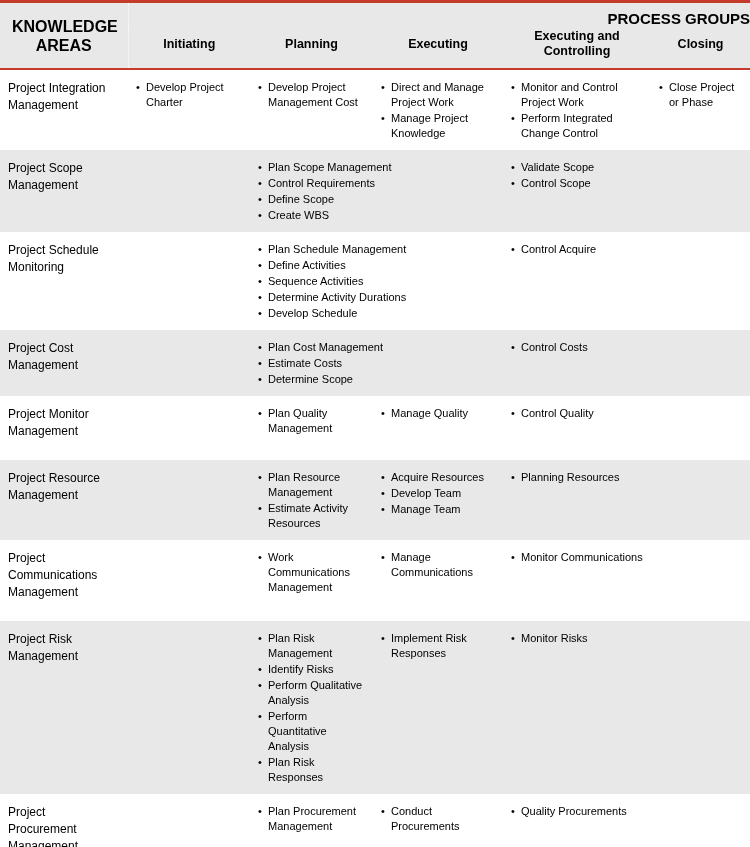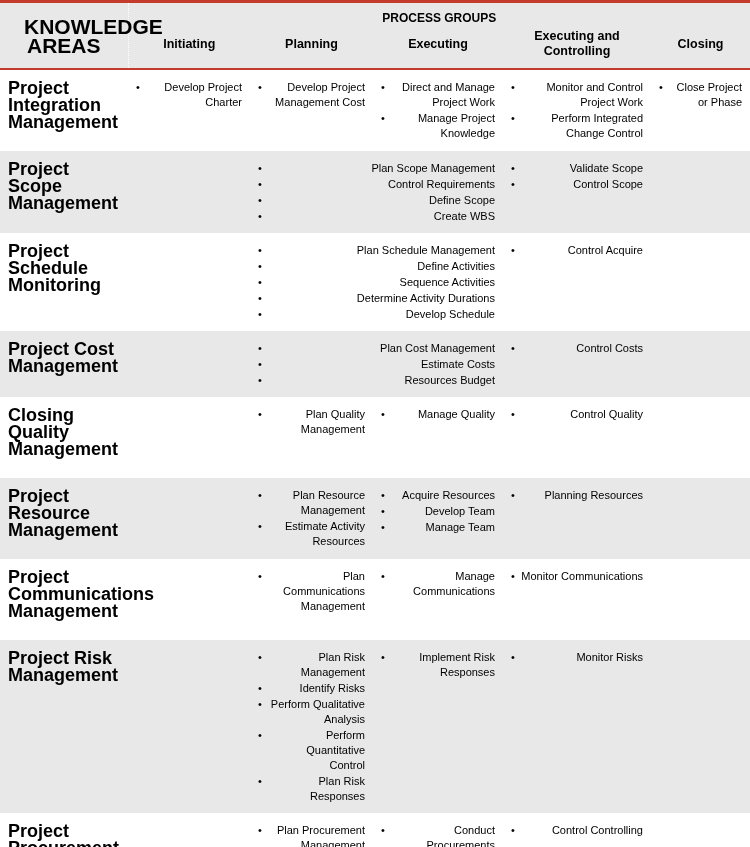--- a/index.html
+++ b/index.html
@@ -24,58 +24,58 @@
   }
   
   thead th{
     background:var(--shade);
     font-weight:bold;
     text-align:center;
     vertical-align:middle;
   }
   thead tr.subhead th{border-bottom:2px solid var(--accent);}
   th.ka-head{
-    font-size:21px;
+    font-size:16px;
     line-height:19px;
-    padding:6px 24px;
+    padding:6px 12px;
     border-right:1px dotted #ffffff;
     border-bottom:2px solid var(--accent);
   }
   th.pg-head{
-    font-size:12px;
+    font-size:15px;
     line-height:17px;
     padding-top:7px;
     height:24px;
+    text-align:right;
   }
   th.col-head{
     font-size:12.5px;
     line-height:15px;
     padding:2px 4px 9px 4px;
     height:35px;
   }
   
   tbody td{
     vertical-align:top;
     padding:10px 8px 8px 7px;
     font-size:11px;
     line-height:15px;
   }
   tbody td.ka{
-    font-weight:bold;
-    font-size:18px;
+    font-weight:normal;
+    font-size:12px;
     line-height:17px;
     padding:10px 12px 20px 8px;
   }
   tbody tr.shade td{background:var(--shade);margin-top:8px;}
   ul.plist{list-style:none;}
   ul.plist li{
     position:relative;
     padding-left:11px;
     margin-bottom:1px;
-    text-align:right;
   }
   ul.plist li::before{
     content:"\2022";
     position:absolute;
     left:1px;
     top:0;
   }
 </style>
 </head>
 <body>
@@ -172,32 +172,32 @@
           </td>
           <td></td>
         </tr>
         <tr class="shade">
           <td class="ka">Project Cost Management</td>
           <td></td>
           <td colspan="2">
             <ul class="plist">
               <li>Plan Cost Management</li>
               <li>Estimate Costs</li>
-              <li>Resources Budget</li>
+              <li>Determine Scope</li>
             </ul>
           </td>
           <td>
             <ul class="plist">
               <li>Control Costs</li>
             </ul>
           </td>
           <td></td>
         </tr>
         <tr>
-          <td class="ka">Closing Quality Management</td>
+          <td class="ka">Project Monitor Management</td>
           <td></td>
           <td>
             <ul class="plist">
               <li>Plan Quality Management</li>
             </ul>
           </td>
           <td>
             <ul class="plist">
               <li>Manage Quality</li>
             </ul>
@@ -230,21 +230,21 @@
               <li>Planning Resources</li>
             </ul>
           </td>
           <td></td>
         </tr>
         <tr>
           <td class="ka">Project Communications Management</td>
           <td></td>
           <td>
             <ul class="plist">
-              <li>Plan Communications Management</li>
+              <li>Work Communications Management</li>
             </ul>
           </td>
           <td>
             <ul class="plist">
               <li>Manage Communications</li>
             </ul>
           </td>
           <td>
             <ul class="plist">
               <li>Monitor Communications</li>
@@ -253,21 +253,21 @@
           <td></td>
         </tr>
         <tr class="shade">
           <td class="ka">Project Risk Management</td>
           <td></td>
           <td>
             <ul class="plist">
               <li>Plan Risk Management</li>
               <li>Identify Risks</li>
               <li>Perform Qualitative Analysis</li>
-              <li>Perform Quantitative Control</li>
+              <li>Perform Quantitative Analysis</li>
               <li>Plan Risk Responses</li>
             </ul>
           </td>
           <td>
             <ul class="plist">
               <li>Implement Risk Responses</li>
             </ul>
           </td>
           <td>
             <ul class="plist">
@@ -284,21 +284,21 @@
               <li>Plan Procurement Management</li>
             </ul>
           </td>
           <td>
             <ul class="plist">
               <li>Conduct Procurements</li>
             </ul>
           </td>
           <td>
             <ul class="plist">
-              <li>Control Controlling</li>
+              <li>Quality Procurements</li>
             </ul>
           </td>
           <td></td>
         </tr>
         <tr class="shade">
           <td class="ka">Project Stakeholder Management</td>
           <td></td>
           <td></td>
           <td></td>
           <td></td>

